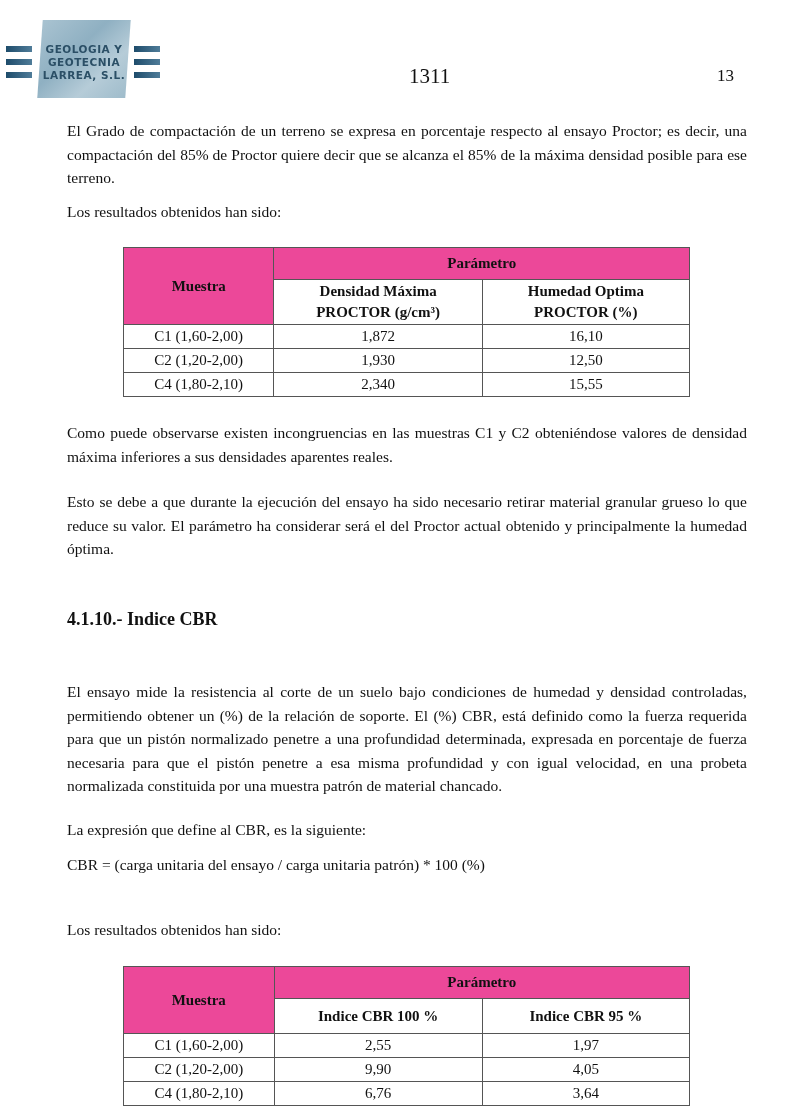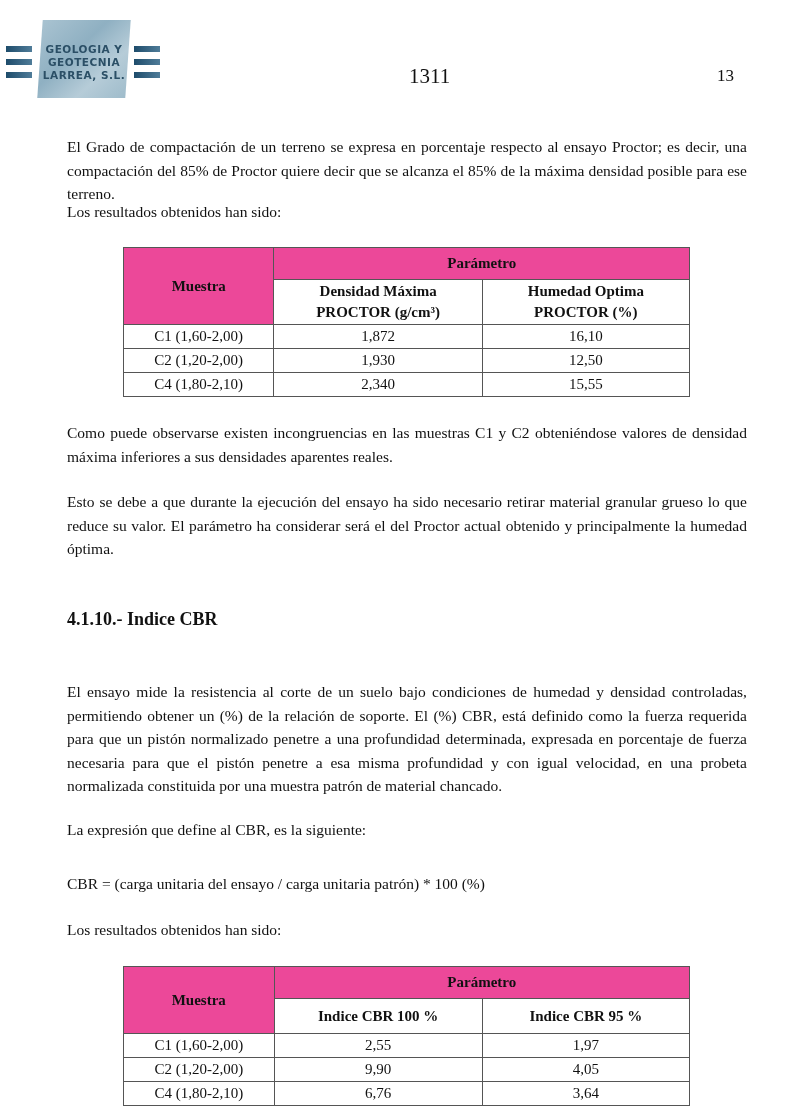--- a/index.html
+++ b/index.html
@@ -67,21 +67,21 @@
   <div class="bar" style="left:134px;top:30px;"></div>
   <div class="bar" style="left:134px;top:43px;"></div>
   <div class="bar" style="left:134px;top:56px;"></div>
   <div class="line" style="top:28px;">GEOLOGIA Y</div>
   <div class="line" style="top:41px;">GEOTECNIA</div>
   <div class="line" style="top:54px;">LARREA, S.L.</div>
 </div>
 <div class="header-code">1311</div>
 <div class="page-number">13</div>
 
-<p class="para" style="top:119px;margin-top:16px;">El Grado de compactación de un terreno se expresa en porcentaje respecto al ensayo Proctor; es decir, una compactación del 85% de Proctor quiere decir que se alcanza el 85% de la máxima densidad posible para ese terreno.</p>
+<p class="para" style="top:119px;">El Grado de compactación de un terreno se expresa en porcentaje respecto al ensayo Proctor; es decir, una compactación del 85% de Proctor quiere decir que se alcanza el 85% de la máxima densidad posible para ese terreno.</p>
 <p class="para" style="top:200px;">Los resultados obtenidos han sido:</p>
 
 <table class="results t1" style="top:247px;">
   <tbody>
       <tr>
     <th class="gray c1" rowspan="2">Muestra</th>
     <th class="gray h1" colspan="2">Parámetro</th>
   </tr>
   <tr>
     <th class="c2 h2">
@@ -111,21 +111,21 @@
 </tbody>
   </table>
 
 <p class="para" style="top:421px;">Como puede observarse existen incongruencias en las muestras C1 y C2 obteniéndose valores de densidad máxima inferiores a sus densidades aparentes reales.</p>
 <p class="para" style="top:490px;">Esto se debe a que durante la ejecución del ensayo ha sido necesario retirar material granular grueso lo que reduce su valor. El parámetro ha considerar será el del Proctor actual obtenido y principalmente la humedad óptima.</p>
 
 <div class="heading">4.1.10.- Indice CBR</div>
 
 <p class="para" style="top:680px;">El ensayo mide la resistencia al corte de un suelo bajo condiciones de humedad y densidad controladas, permitiendo obtener un (%) de la relación de soporte. El (%) CBR, está definido como la fuerza requerida para que un pistón normalizado penetre a una profundidad determinada, expresada en porcentaje de fuerza necesaria para que el pistón penetre a esa misma profundidad y con igual velocidad, en una probeta normalizada constituida por una muestra patrón de material chancado.</p>
 <p class="para" style="top:818px;">La expresión que define al CBR, es la siguiente:</p>
-<p class="para" style="top:872px;font-family:Liberation Serif, serif;">CBR = (carga unitaria del ensayo / carga unitaria patrón) * 100 (%)</p>
+<p class="para" style="top:853px;font-family:Liberation Serif, serif;">CBR = (carga unitaria del ensayo / carga unitaria patrón) * 100 (%)</p>
 <p class="para" style="top:918px;">Los resultados obtenidos han sido:</p>
 
 <table class="results t2" style="top:966px;">
   <tbody>
       <tr>
     <th class="gray c1" rowspan="2">Muestra</th>
     <th class="gray h1" colspan="2">Parámetro</th>
   </tr>
   <tr>
     <th class="c2 h2">Indice CBR 100 %</th>

